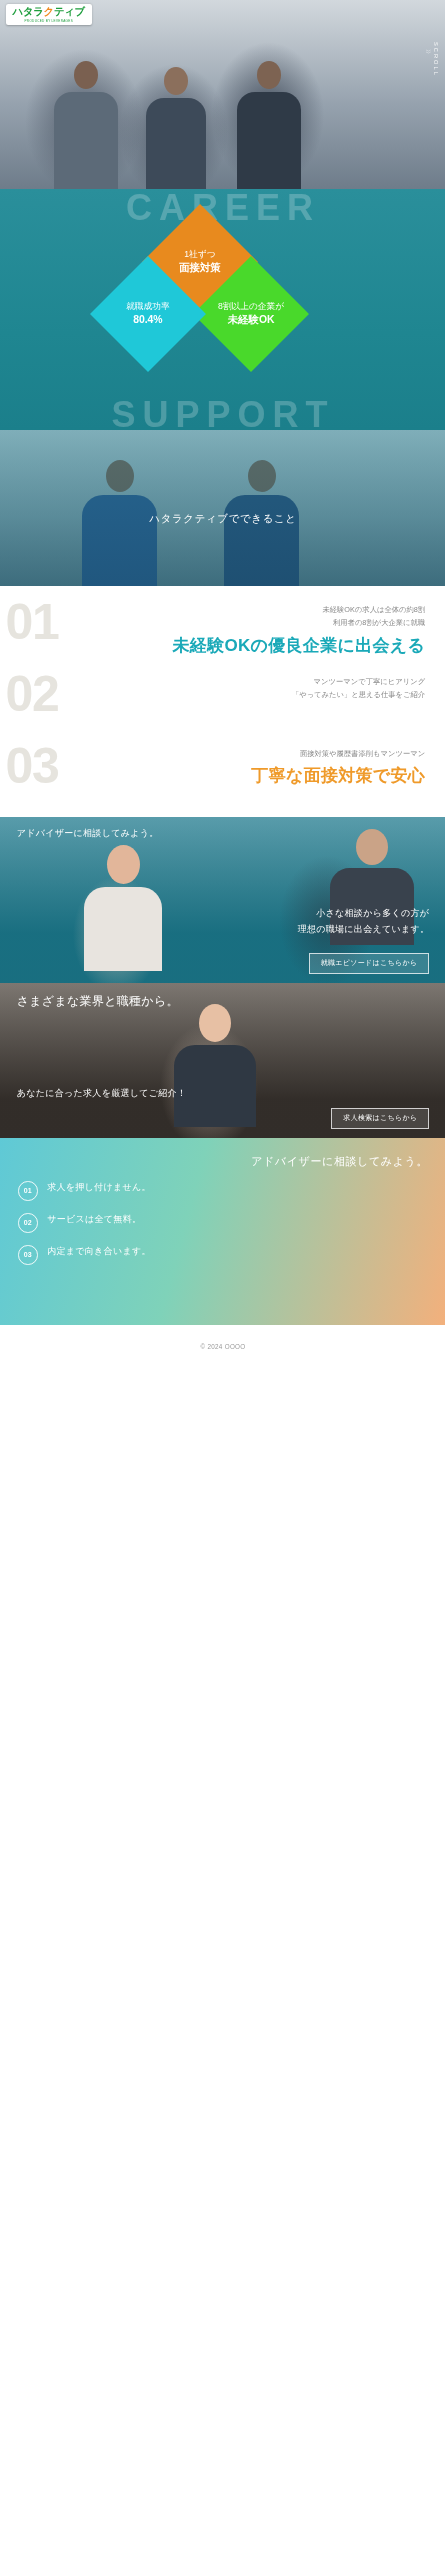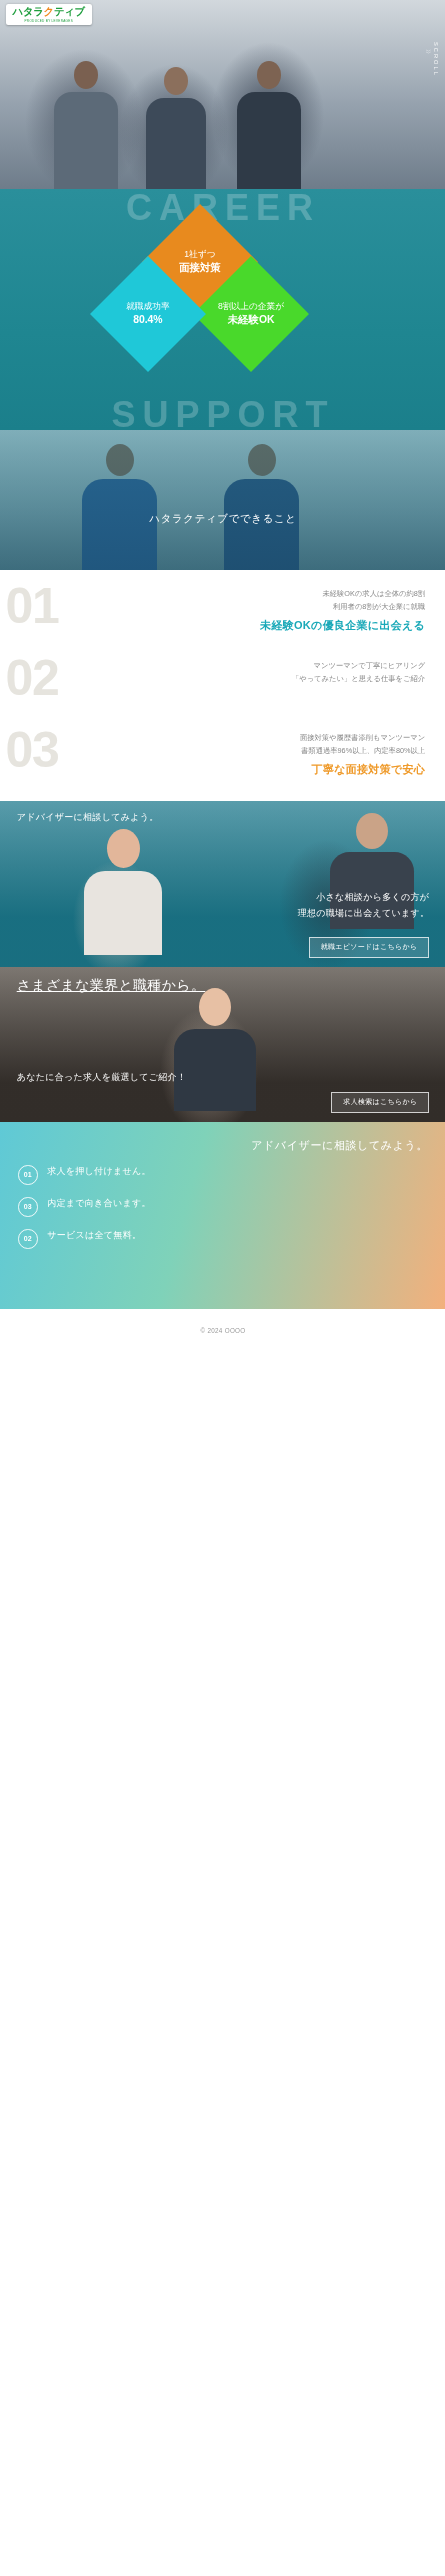--- a/index.html
+++ b/index.html
@@ -99,21 +99,21 @@
     text-align: center; color: #fff; line-height: 1.35;
   }
   .dia-inner .l1 { font-size: 8.7px; }
   .dia-inner .l2 { font-size: 10.4px; font-weight: bold; }
   .dia1 { background: #e88a1e; left: 159px; top: 0px; }
   .dia2 { background: #49d92b; left: 210px; top: 52px; }
   .dia3 { background: #1fc8d8; left: 107px; top: 52px; }
 
   
   .photoband {
-    position: relative; height: 140px; overflow: hidden;
+    position: relative; height: 156px; overflow: hidden;
     background: linear-gradient(180deg, #cfe3e6 0%, #9fbcc4 55%, #6f8f9b 100%);
   }
   .pb-figs { position: absolute; inset: 0; }
   .pb-fig { position: absolute; bottom: 0; }
   .pb-fig .head { width: 28px; height: 32px; border-radius: 50%; background: #8a6a55; margin: 0 auto 2.8px; }
   .pb-fig .body { width: 75px; height: 91px; border-radius: 21px 21px 0 0; }
   .pb-fig.a { left: 82px; } .pb-fig.a .body { background: #2f5f9e; }
   .pb-fig.b { left: 224px; } .pb-fig.b .body { background: #2b4f83; }
   .pb-overlay {
     position: absolute; left: 0; right: 0; top: 0; bottom: 0;
@@ -131,21 +131,21 @@
     padding: 7px 16.7px 8.4px 0;
     min-height: 72px;
   }
   .feat-num {
     position: absolute; left: 5.6px; top: 1.4px;
     font-size: 50px; font-weight: bold; line-height: 1;
     color: #e6e4de; letter-spacing: -1.4px;
   }
   .feat-body { text-align: right; padding-right: 4.2px; }
   .feat-body .sub { font-size: 7.3px; color: #888; line-height: 1.85; }
-  .feat-title { font-size: 11px; font-weight: bold; margin-top: 4.2px; letter-spacing: 0.3px; }
+  .feat-title { font-size: 17px; font-weight: bold; margin-top: 4.2px; letter-spacing: 0.3px; }
   .c-teal { color: #1aa9b8; }
   .c-green { color: #36b34a; }
   .c-orange { color: #ef9a2a; }
 
   
   .story {
     position: relative; height: 166px; overflow: hidden;
     background: linear-gradient(180deg, #1d7f93 0%, #17707f 100%);
   }
   .story-photo {
@@ -189,21 +189,21 @@
   .story2-photo {
     position: absolute; inset: 0;
     background:
       radial-gradient(ellipse 70px 91px at 209px 104px, rgba(245,225,210,.45), rgba(245,225,210,0) 70%),
       linear-gradient(180deg, rgba(190,185,178,.45) 0%, rgba(50,45,41,.95) 75%);
   }
   .story2-fig { position: absolute; left: 174px; bottom: 11px; }
   .story2-fig .head { width: 32px; height: 38px; border-radius: 50%; background: #e7c0a4; margin: 0 auto 2.8px; }
   .story2-fig .body { width: 82px; height: 82px; background: #2f3843; border-radius: 21px 21px 0 0; }
   .story2-text { position: absolute; inset: 0; padding: 9.7px 16.7px; color: #fff; }
-  .story2-top { font-size: 14px; letter-spacing: 0.3px; text-decoration: underline; }
+  .story2-top { font-size: 12px; letter-spacing: 0.3px; }
   .story2-mid {
     position: absolute; left: 16.7px; bottom: 38px;
     font-size: 9px; letter-spacing: 0.3px;
   }
   .story2-btn {
     position: absolute; right: 16.7px; bottom: 9.7px;
     background: rgba(255,255,255,.12);
     border: 0.7px solid rgba(255,255,255,.75);
     color: #fff; font-size: 7px;
     padding: 4.2px 11px; letter-spacing: 0.3px;
@@ -334,21 +334,20 @@
     <div class="feat-body">
       <div class="sub">マンツーマンで丁寧にヒアリング</div>
       <div class="sub">「やってみたい」と思える仕事をご紹介</div>
     </div>
   </div>
 
   <div class="feature">
     <div class="feat-num">03</div>
     <div class="feat-body">
       <div class="sub">面接対策や履歴書添削もマンツーマン</div>
-      <div class="sub">書類通過率96%以上、内定率80%以上</div>
       <div class="feat-title c-orange">丁寧な面接対策で安心</div>
     </div>
   </div>
 
 </section>
 
 <section class="story">
   <div class="story-photo"></div>
   <div class="story-fig story-f1">
       <div class="head"></div>
@@ -382,26 +381,26 @@
 </section>
 
 <section class="cta">
   <div class="cta-title">アドバイザーに相談してみよう。</div>
 
   <div class="cta-item">
     <div class="cta-badge">01</div>
     <div class="cta-item-label">求人を押し付けません。</div>
   </div>
   <div class="cta-item">
+    <div class="cta-badge">02</div>
+    <div class="cta-item-label">サービスは全て無料。</div>
+  </div>
+  <div class="cta-item">
     <div class="cta-badge">03</div>
     <div class="cta-item-label">内定まで向き合います。</div>
-  </div>
-  <div class="cta-item">
-    <div class="cta-badge">02</div>
-    <div class="cta-item-label">サービスは全て無料。</div>
   </div>
 
 </section>
 
 <footer class="footer">
   <span>© 2024 OOOO</span>
 </footer>
 
 
 </body></html>

